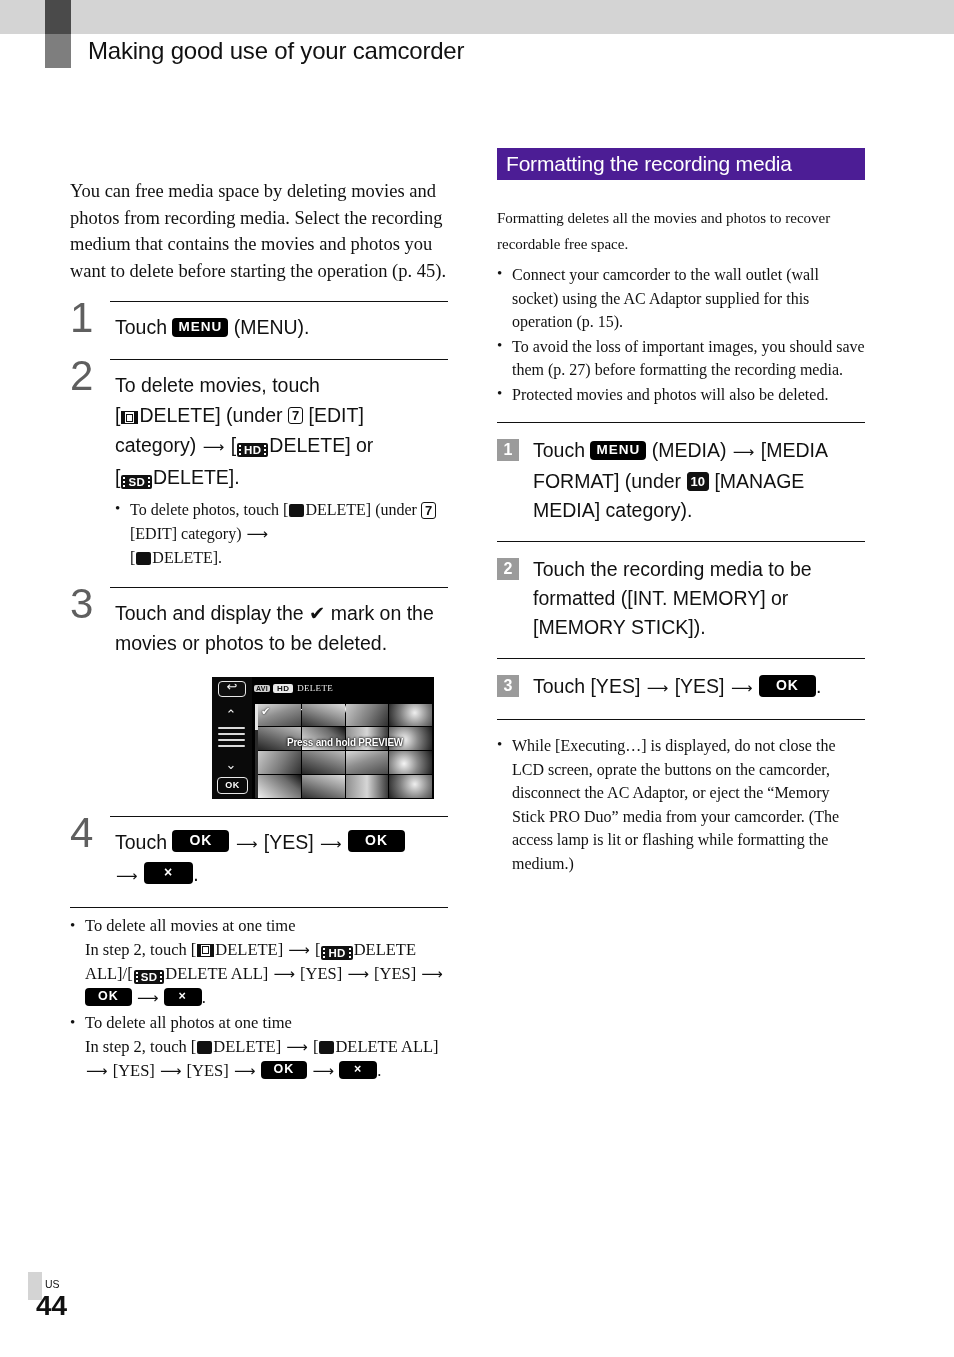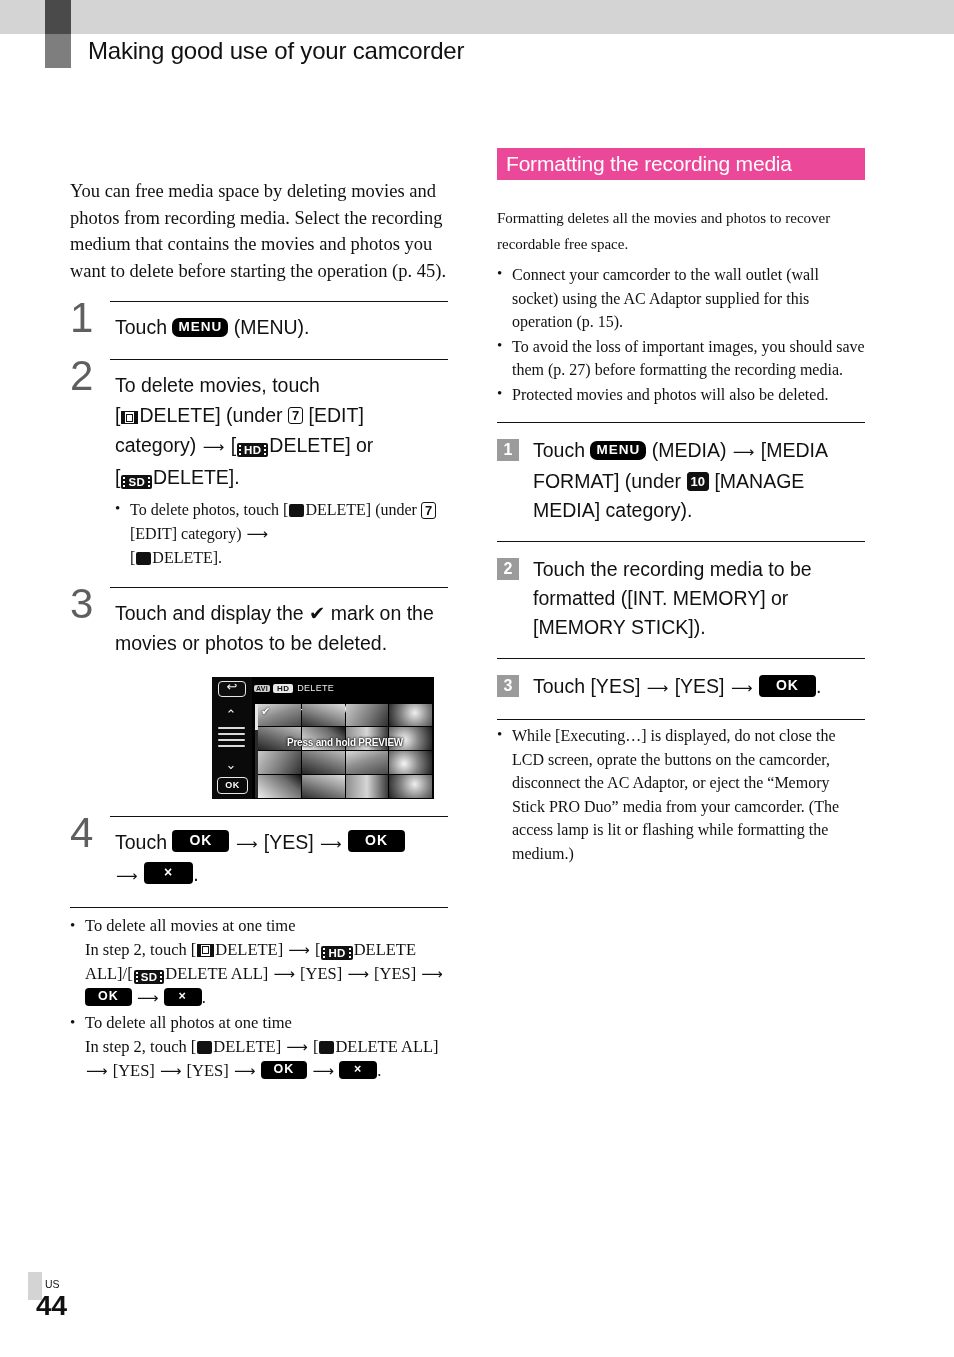--- a/index.html
+++ b/index.html
@@ -58,21 +58,21 @@
     font-size:16px;line-height:23.5px;color:#111;
   }
   ul.bul>li:before{content:"\2022";position:absolute;left:0;top:-1px;font-size:15px;}
   ul.bul.tight>li{font-size:16.5px;line-height:24px;}
 
   .notes{margin-top:14px;}
   .notes li{margin-bottom:3px;}
 
   
   .secthead{
-    background:#ec4899;color:#fff;
+    background:#4c1d95;color:#fff;
     font-family:"Liberation Sans", sans-serif;
     font-size:21px;line-height:32px;height:32px;
     padding-left:9px;width:359px;letter-spacing:-0.2px;
   }
   .secbody{font-size:15px;line-height:26px;color:#111;margin-top:25px;}
 
   
   .rule-full{border-top:1.4px solid #111;margin-top:16px;}
   .smallstep{position:relative;padding-left:36px;margin-top:13px;margin-bottom:15px;}
   .smallstep .sqnum{
@@ -84,21 +84,21 @@
     font-family:"Liberation Sans", sans-serif;
     font-size:19.5px;line-height:29px;color:#111;
   }
 
   
   .kbd{
     display:inline-block;background:#000;color:#fff;border-radius:4px;
     font-family:"Liberation Sans", sans-serif;font-weight:bold;
     letter-spacing:1px;vertical-align:middle;text-align:center;
   }
-  .kbd-menu{font-size:13.5px;padding:1px 6px 2px;line-height:16px;position:relative;top:-1px;border-radius:7px;}
+  .kbd-menu{font-size:13.5px;padding:1px 6px 2px;line-height:16px;position:relative;top:-1px;}
   .kbd-ok{font-size:14px;padding:2px 17px 3px;line-height:17px;position:relative;top:-2px;}
   .kbd-ok-sm{font-size:12.5px;padding:1px 13px 2px;line-height:15px;position:relative;top:-2px;}
   .kbd-x{font-size:14px;padding:2px 20px 3px;line-height:17px;position:relative;top:-2px;}
   .kbd-x-sm{font-size:12.5px;padding:1px 15px 2px;line-height:15px;position:relative;top:-2px;}
 
   
   .numbox{
     display:inline-block;border:1.6px solid #111;border-radius:3px;
     font-family:"Liberation Sans", sans-serif;font-weight:bold;
     font-size:13px;line-height:15px;padding:0 3px;vertical-align:middle;
@@ -174,21 +174,21 @@
     display:inline-block;background:#cfcfcf;color:#111;font-size:7px;font-weight:bold;
     font-family:"Liberation Sans",sans-serif;padding:0 2px;border-radius:2px;
     vertical-align:2px;letter-spacing:.3px;
   }
   .lcd-hd{
     display:inline-block;background:#e9e9e9;color:#111;font-size:8px;font-weight:bold;
     font-family:"Liberation Sans",sans-serif;padding:0 4px;border-radius:2px;
     vertical-align:2px;margin-left:3px;letter-spacing:.3px;
   }
   .lcd-del{
-    font-family:Liberation Sans, sans-serif;font-size:9px;color:#ededed;
+    font-family:Liberation Serif, serif;font-size:9px;color:#ededed;
     margin-left:4px;letter-spacing:.3px;vertical-align:2px;
   }
   .lcd-date{
     position:absolute;left:58px;top:23px;color:#f2f2f2;
     font-family:"Liberation Sans",sans-serif;font-size:15px;letter-spacing:.6px;
   }
   .thumbgrid{
     position:absolute;left:46px;top:27px;right:2px;bottom:1px;
     display:grid;grid-template-columns:repeat(4,1fr);grid-auto-rows:1fr;gap:1px;
   }
@@ -420,21 +420,21 @@
         <span>Touch [YES]</span>
         <span class="arr">⟶</span>
         <span>[YES]</span>
         <span class="arr">⟶</span>
         <span class="kbd kbd-ok">OK</span><span>.</span>
       </div>
     </div>
 
     <div class="rule-full"></div>
 
-    <ul class="bul serif" style="margin-top:4px">
+    <ul class="bul serif" style="margin-top:14px">
       <li>While [Executing…] is displayed, do not close the LCD screen, oprate the buttons on the camcorder, disconnect the AC Adaptor, or eject the “Memory Stick PRO Duo” media from your camcorder. (The access lamp is lit or flashing while formatting the medium.)</li>
     </ul>
   </div>
 
   <div class="foot-bar"></div>
   <div class="foot-us">US</div>
   <div class="foot-pg">44</div>
 
 </div>
 

